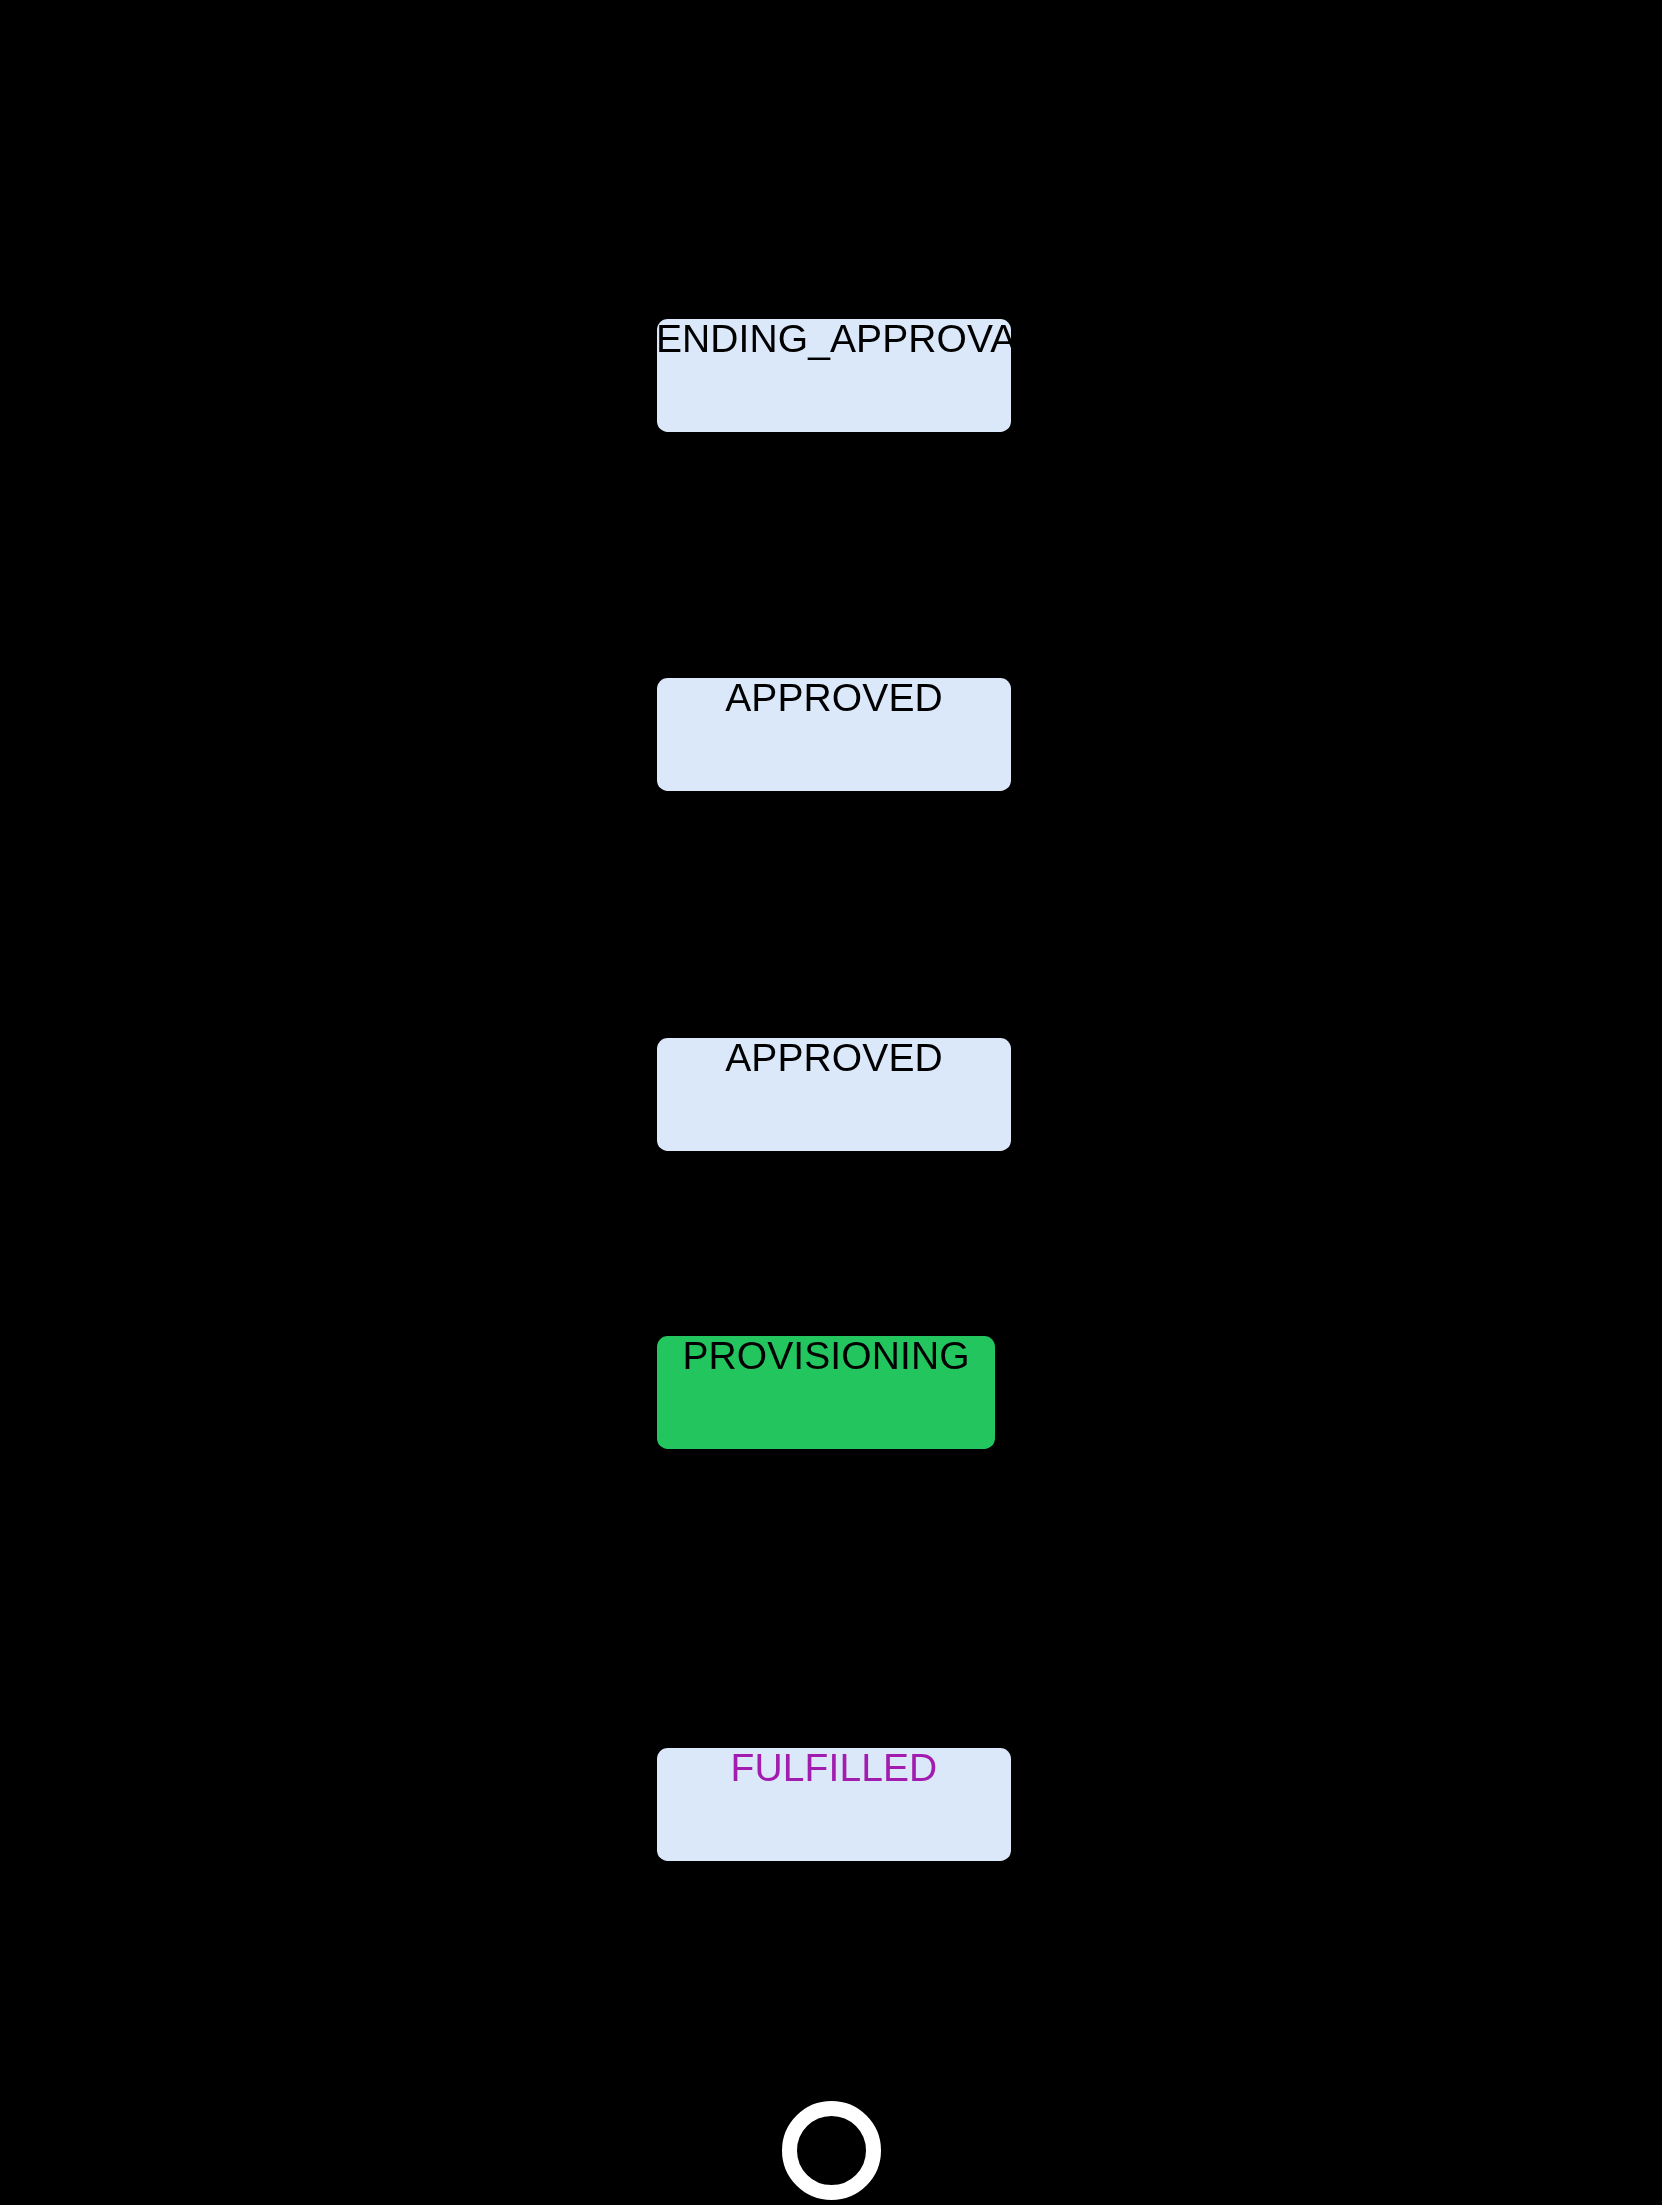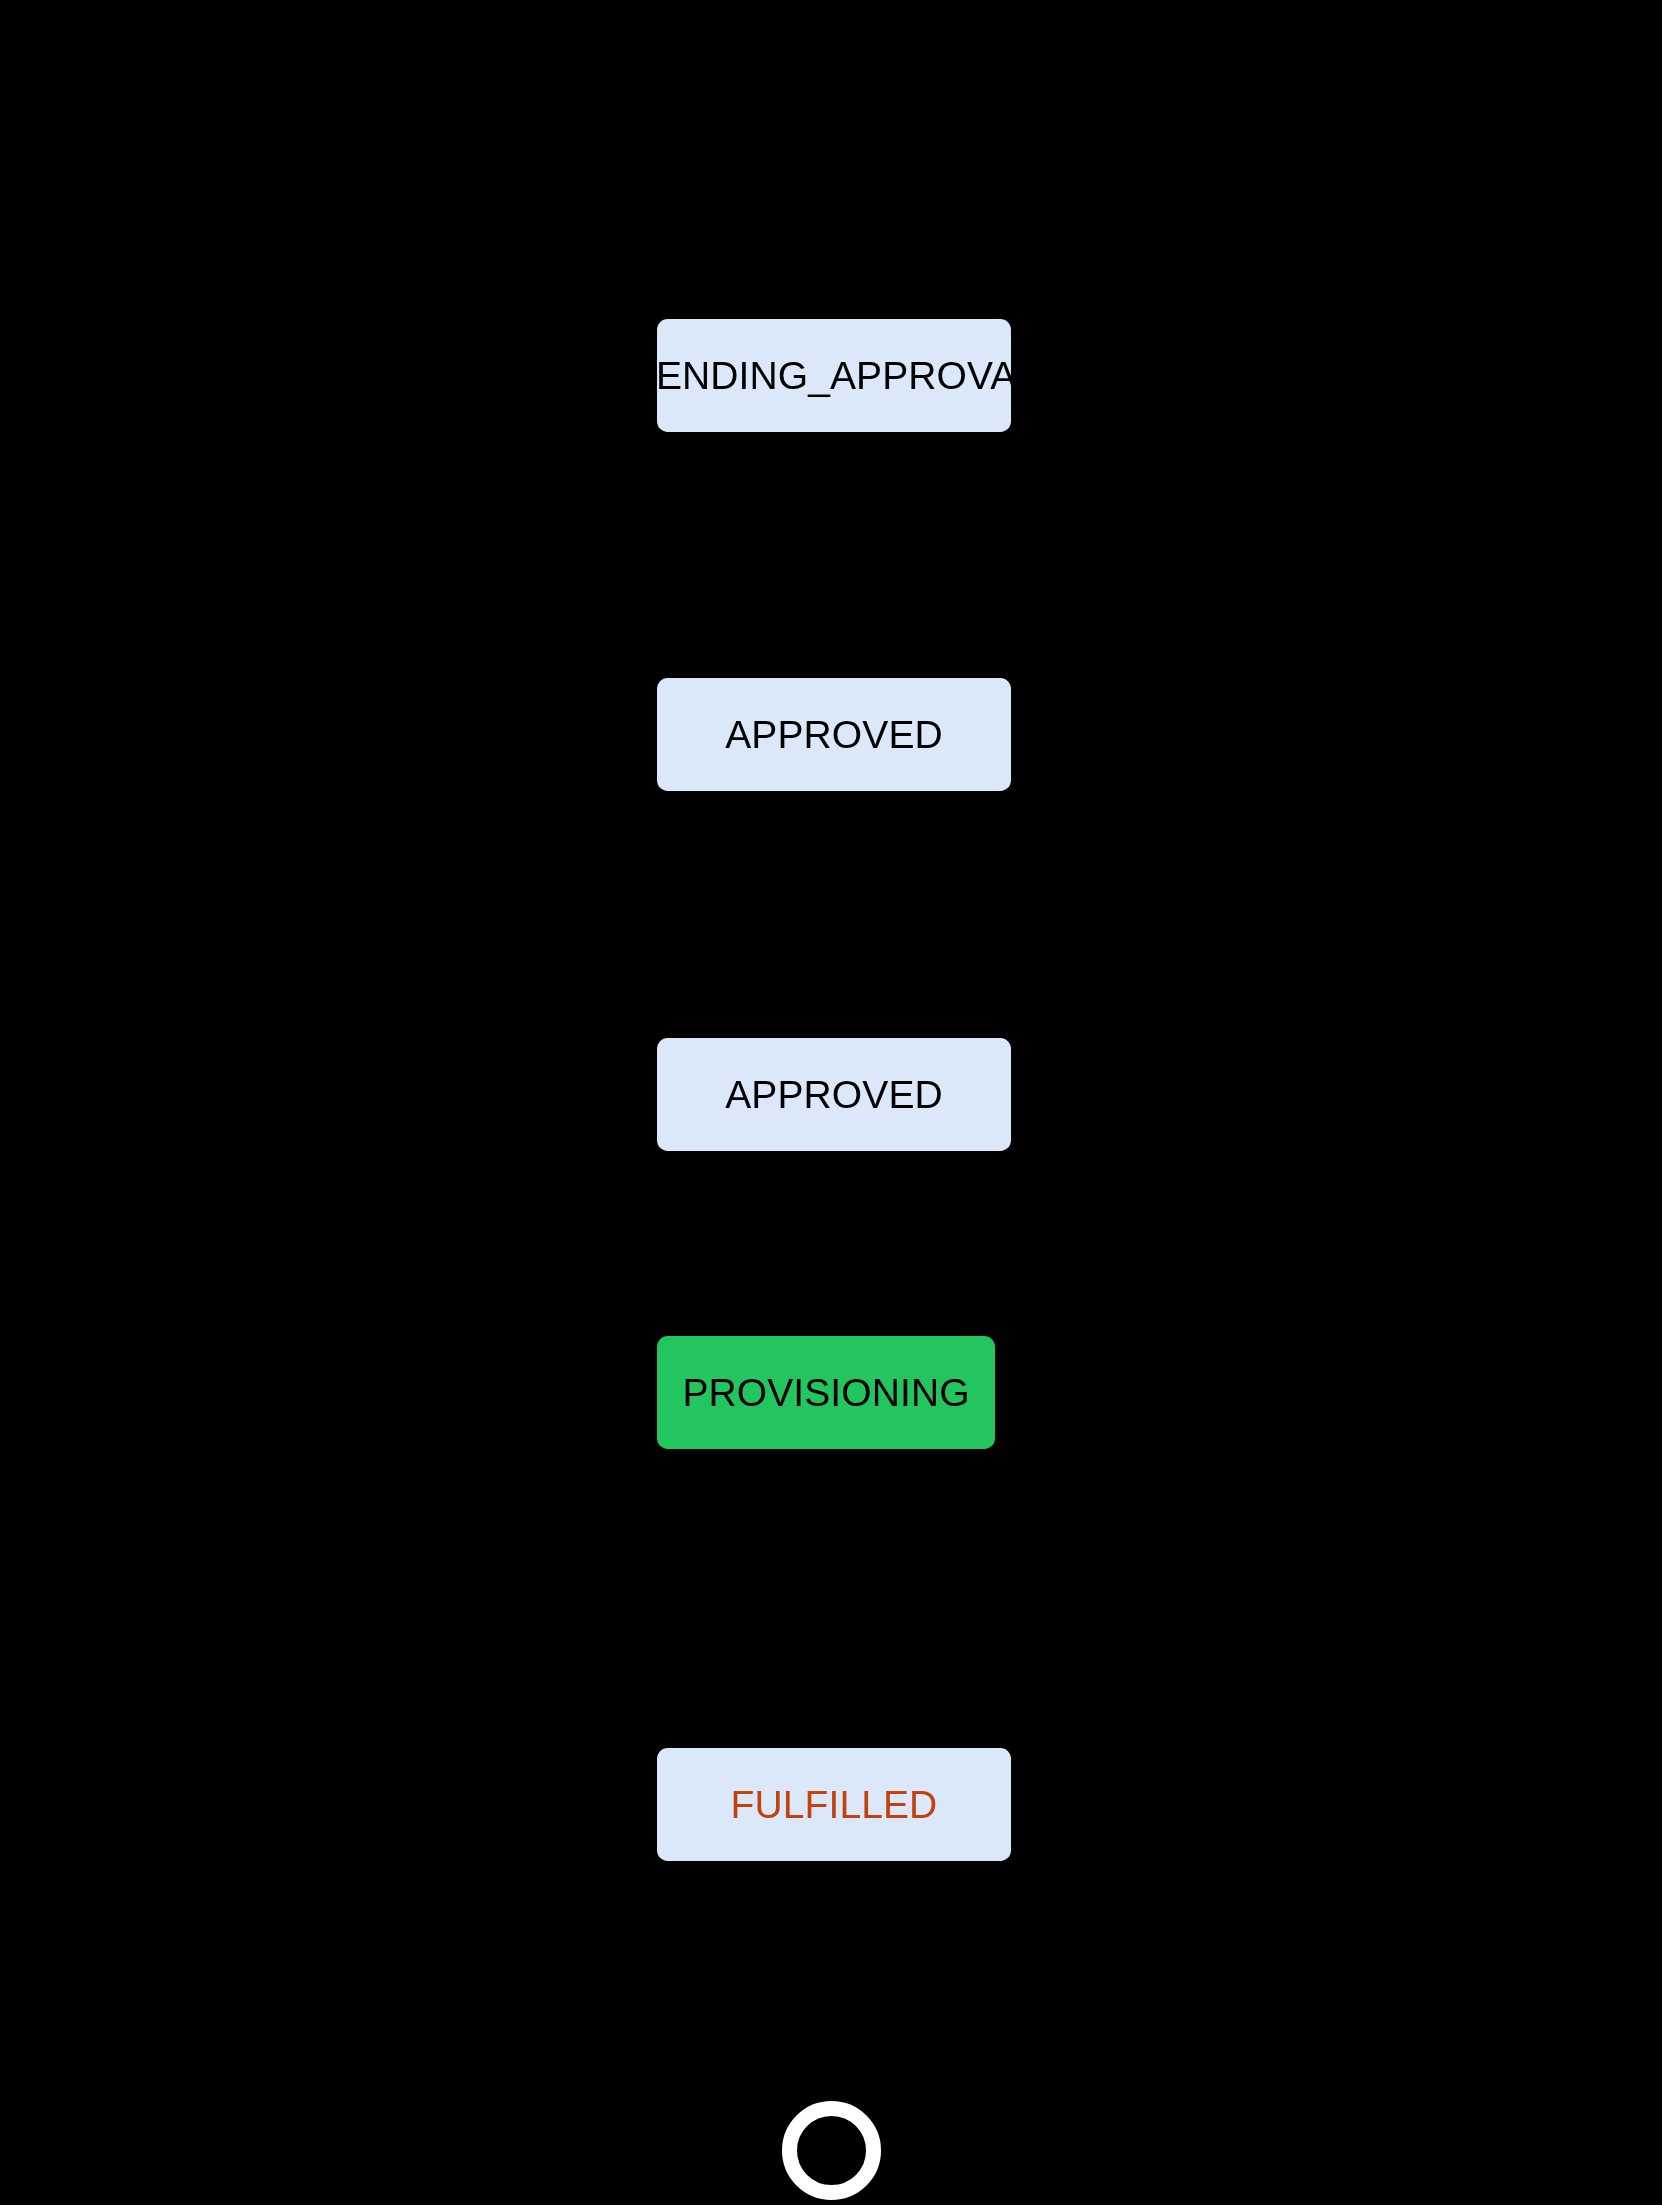--- a/index.html
+++ b/index.html
@@ -27,21 +27,20 @@
     width: 1662px;
     height: 2205px;
     pointer-events: none;
   }
   .state-node {
     position: absolute;
     box-sizing: border-box;
     background: #dbe8fa;
     border-radius: 10.7px;
     display: flex;
-    align-items: center;
     justify-content: center;
     text-align: center;
   }
   .state-node-label {
     color: #000000;
     font-family: "Liberation Sans", "DejaVu Sans", sans-serif;
     font-size: 39px;
     font-weight: 400;
     letter-spacing: 0.1px;
     line-height: 1;
@@ -81,20 +80,20 @@
       <div class="state-node" style="left: 657px; top: 678px; width: 354px; height: 113px; background: rgb(219, 232, 250);">
         <span class="state-node-label" style="color: rgb(0, 0, 0);">APPROVED</span>
       </div>
       <div class="state-node" style="left: 657px; top: 1038px; width: 354px; height: 113px; background: rgb(219, 232, 250);">
         <span class="state-node-label" style="color: rgb(0, 0, 0);">APPROVED</span>
       </div>
       <div class="state-node" style="left: 657px; top: 1336px; width: 338px; height: 113px; background: #22c55e;">
         <span class="state-node-label" style="color: rgb(0, 0, 0);">PROVISIONING</span>
       </div>
       <div class="state-node" style="left: 657px; top: 1748px; width: 354px; height: 113px; background: rgb(219, 232, 250);">
-        <span class="state-node-label" style="color: #c2410c;">FULFILLED</span>
+        <span class="state-node-label" style="color: #a21caf;">FULFILLED</span>
       </div>
     </div>
 
   <div id="terminal-node" class="terminal-node" style="left: 782px; top: 2101px; width: 99px; height: 99px; border: 15px solid rgb(255, 255, 255); background: rgb(0, 0, 0);"></div>
 
 </div>
 
 
 </body></html>

